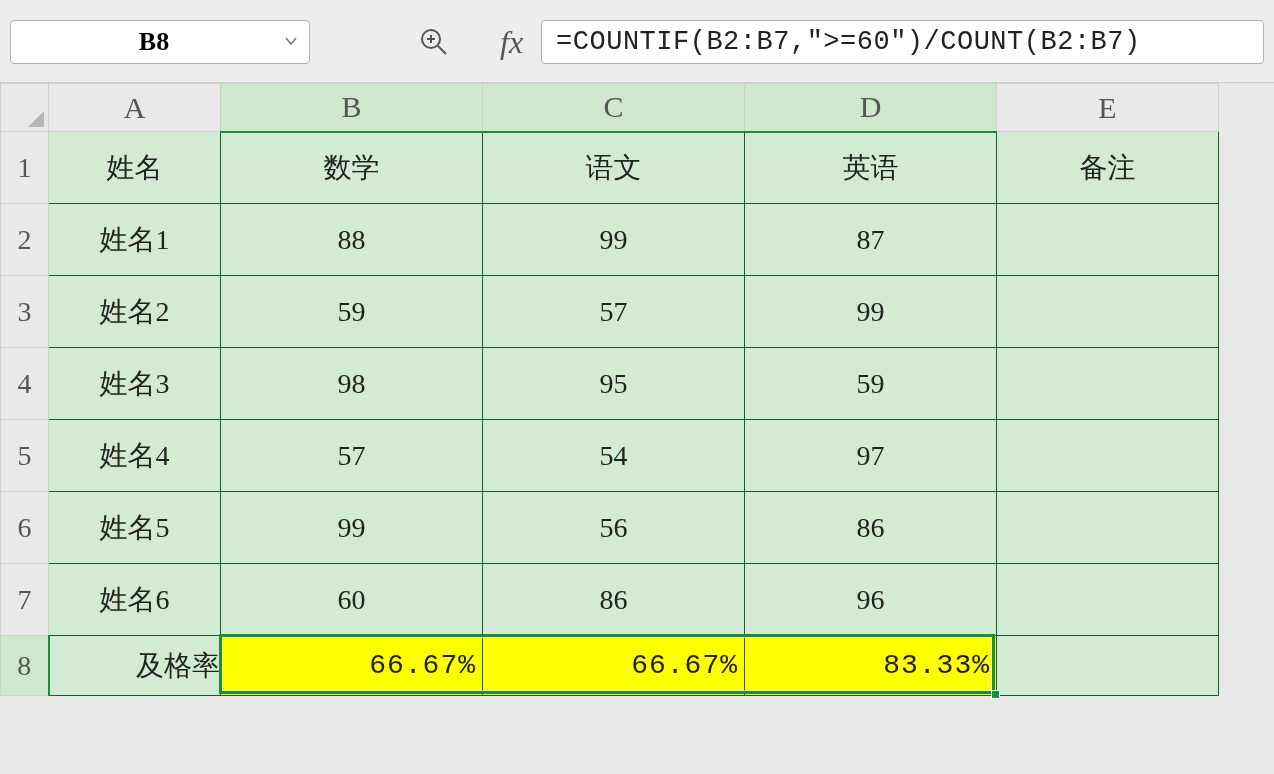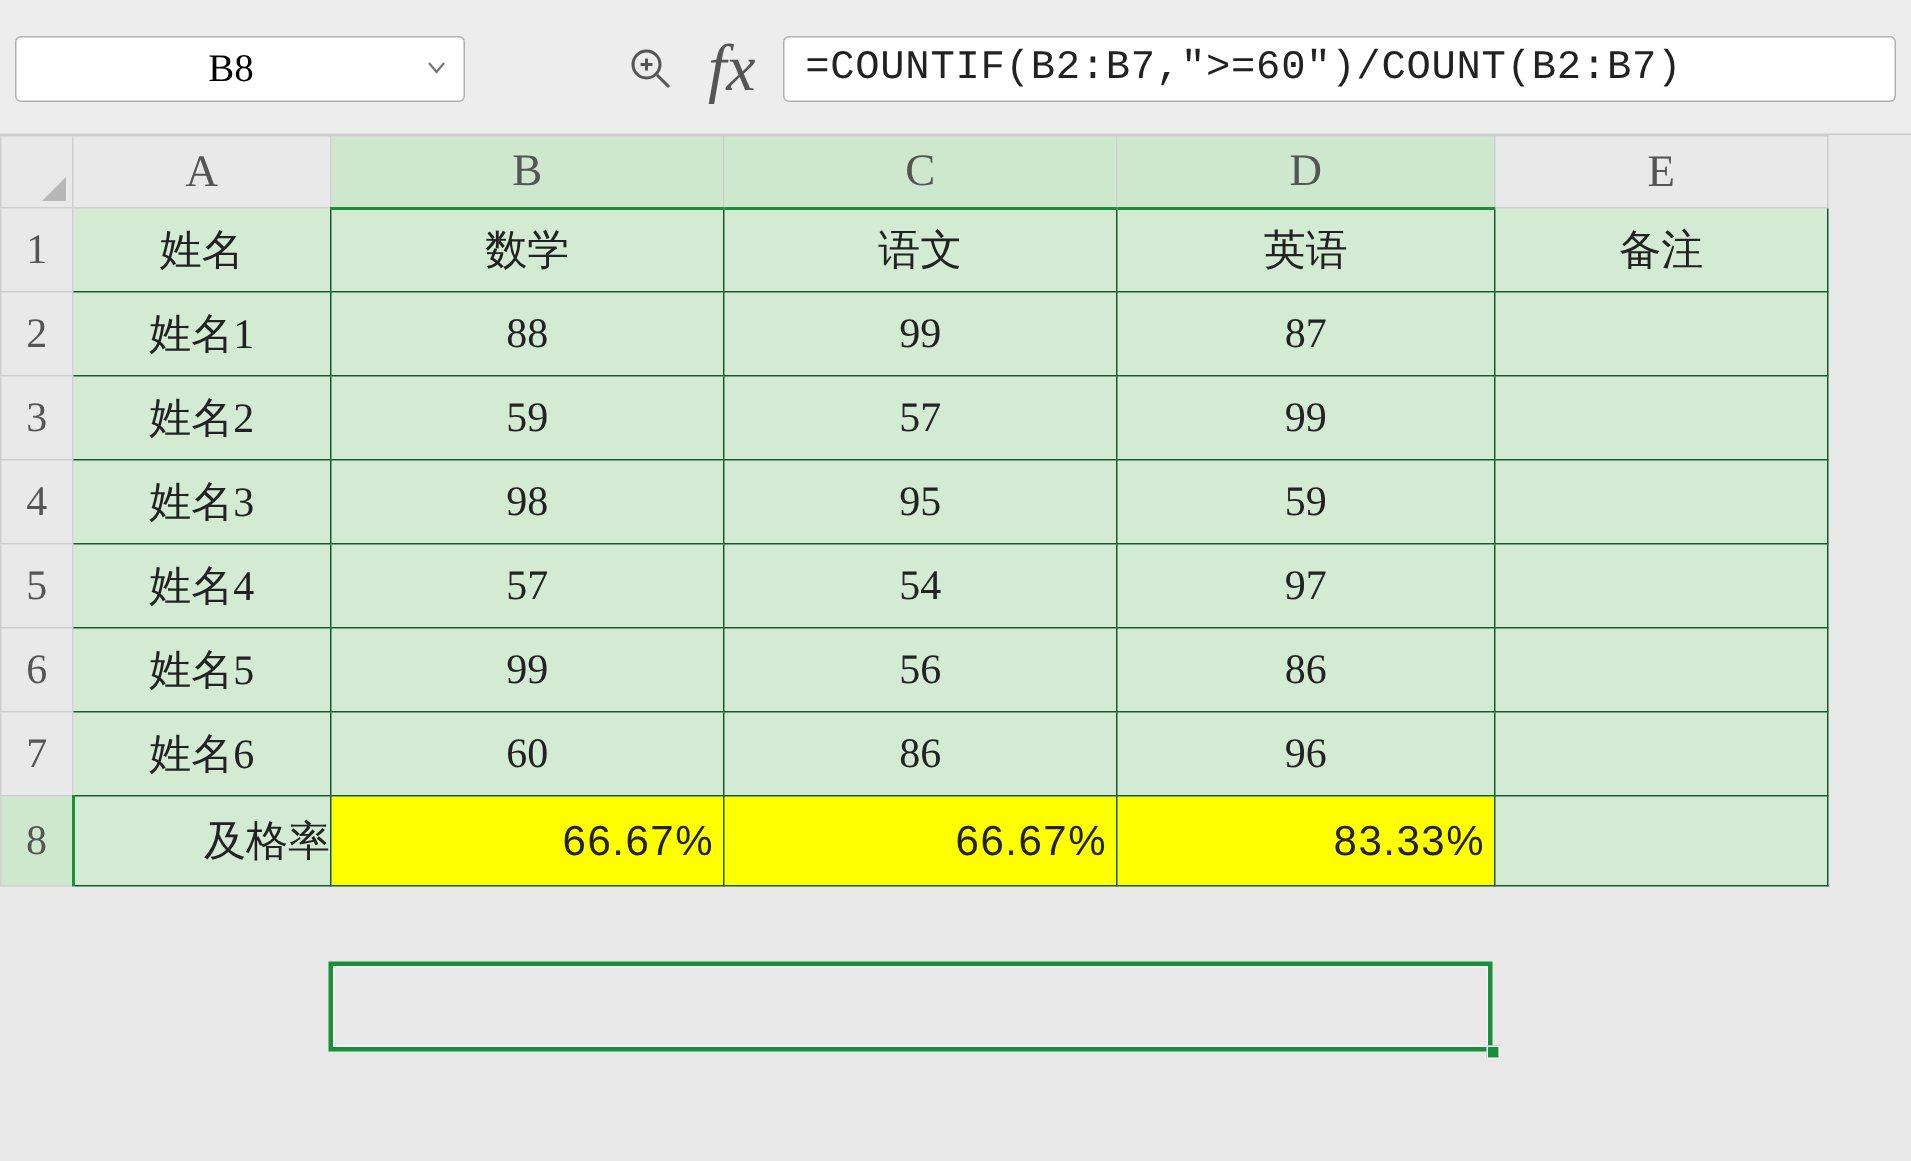--- a/index.html
+++ b/index.html
@@ -24,41 +24,43 @@
     width: 300px;
     height: 44px;
     background: #ffffff;
     border: 1px solid #b0b0b0;
     border-radius: 4px;
     display: flex;
     align-items: center;
     justify-content: space-between;
     padding: 15px 12px;
     font-size: 26px;
+    font-weight: bold;
   }
   .name-box-value { flex: 1; text-align: center; font-family: "Times New Roman", serif; }
   .name-box .dropdown {
     font-size: 14px;
     color: #666;
   }
   .fb-icons {
     display: flex;
     align-items: center;
     gap: 22px;
     color: #555;
     margin-left: 90px;
   }
   .fb-icons .mag {
     width: 32px; height: 32px;
   }
   .fb-icons .fx {
     font-style: italic;
     font-family: "Times New Roman", serif;
-    font-size: 44px;
-    color: #555;
+    font-size: 32px;
+    color: #555;
+    margin-left: 28px;
   }
   .formula-input {
     flex: 1;
     height: 44px;
     background: #ffffff;
     border: 1px solid #b0b0b0;
     border-radius: 4px;
     display: flex;
     align-items: center;
     padding: 0 14px;
@@ -119,30 +121,30 @@
     position:absolute;
     right:4px; bottom:4px;
     border-style:solid;
     border-width:0 0 16px 16px;
     border-color: transparent transparent #b7b7b7 transparent;
   }
 
   .cell {
     border: 1px solid #155c2b;
     background: #d3ead3;
-    height: 56px;
+    height: 72px;
     text-align: center;
     font-size: 28px;
     color: #222;
   }
   .cell.rate {
     background: #ffff00;
     text-align: right;
     padding-right: 6px;
-    font-family: Liberation Sans, sans-serif;
+    font-family: Liberation Mono, monospace;
     letter-spacing: 1px;
   }
   .cell.rate-row { height: 60px; }
 
   
   .selection-box {
     position: absolute;
     border: 3px solid #1a8f3a;
     pointer-events: none;
     box-shadow: 0 0 0 1px rgba(255,255,255,0.6) inset;

